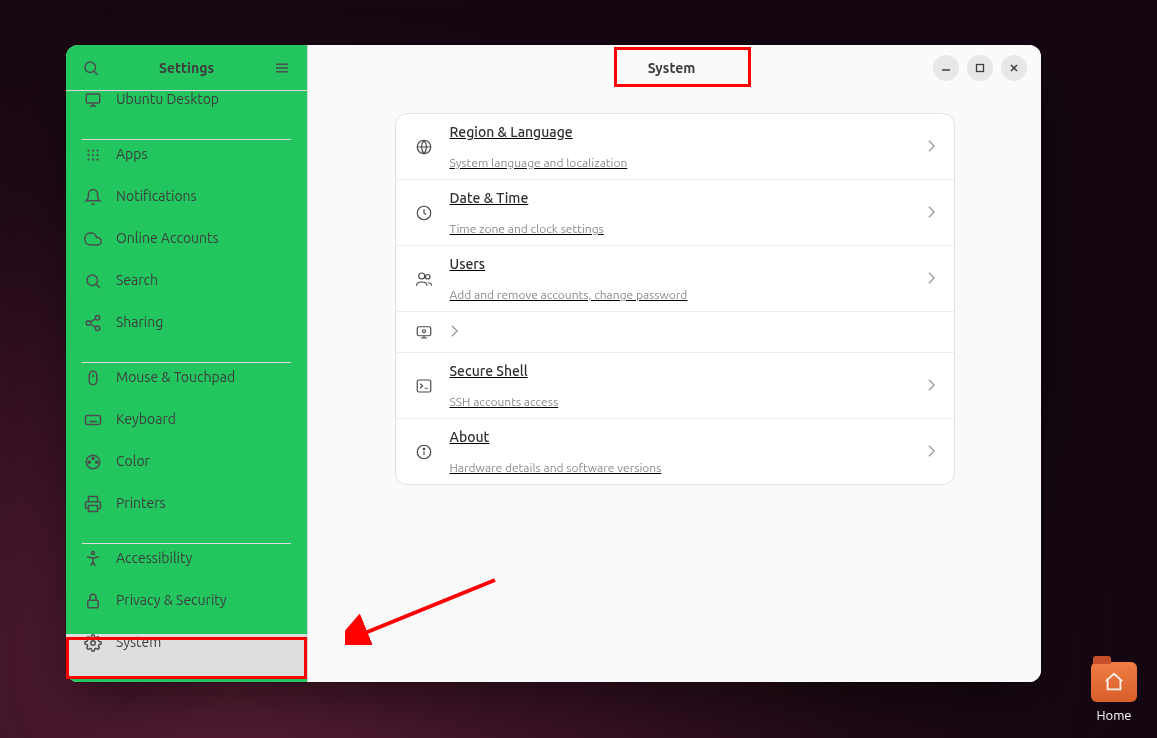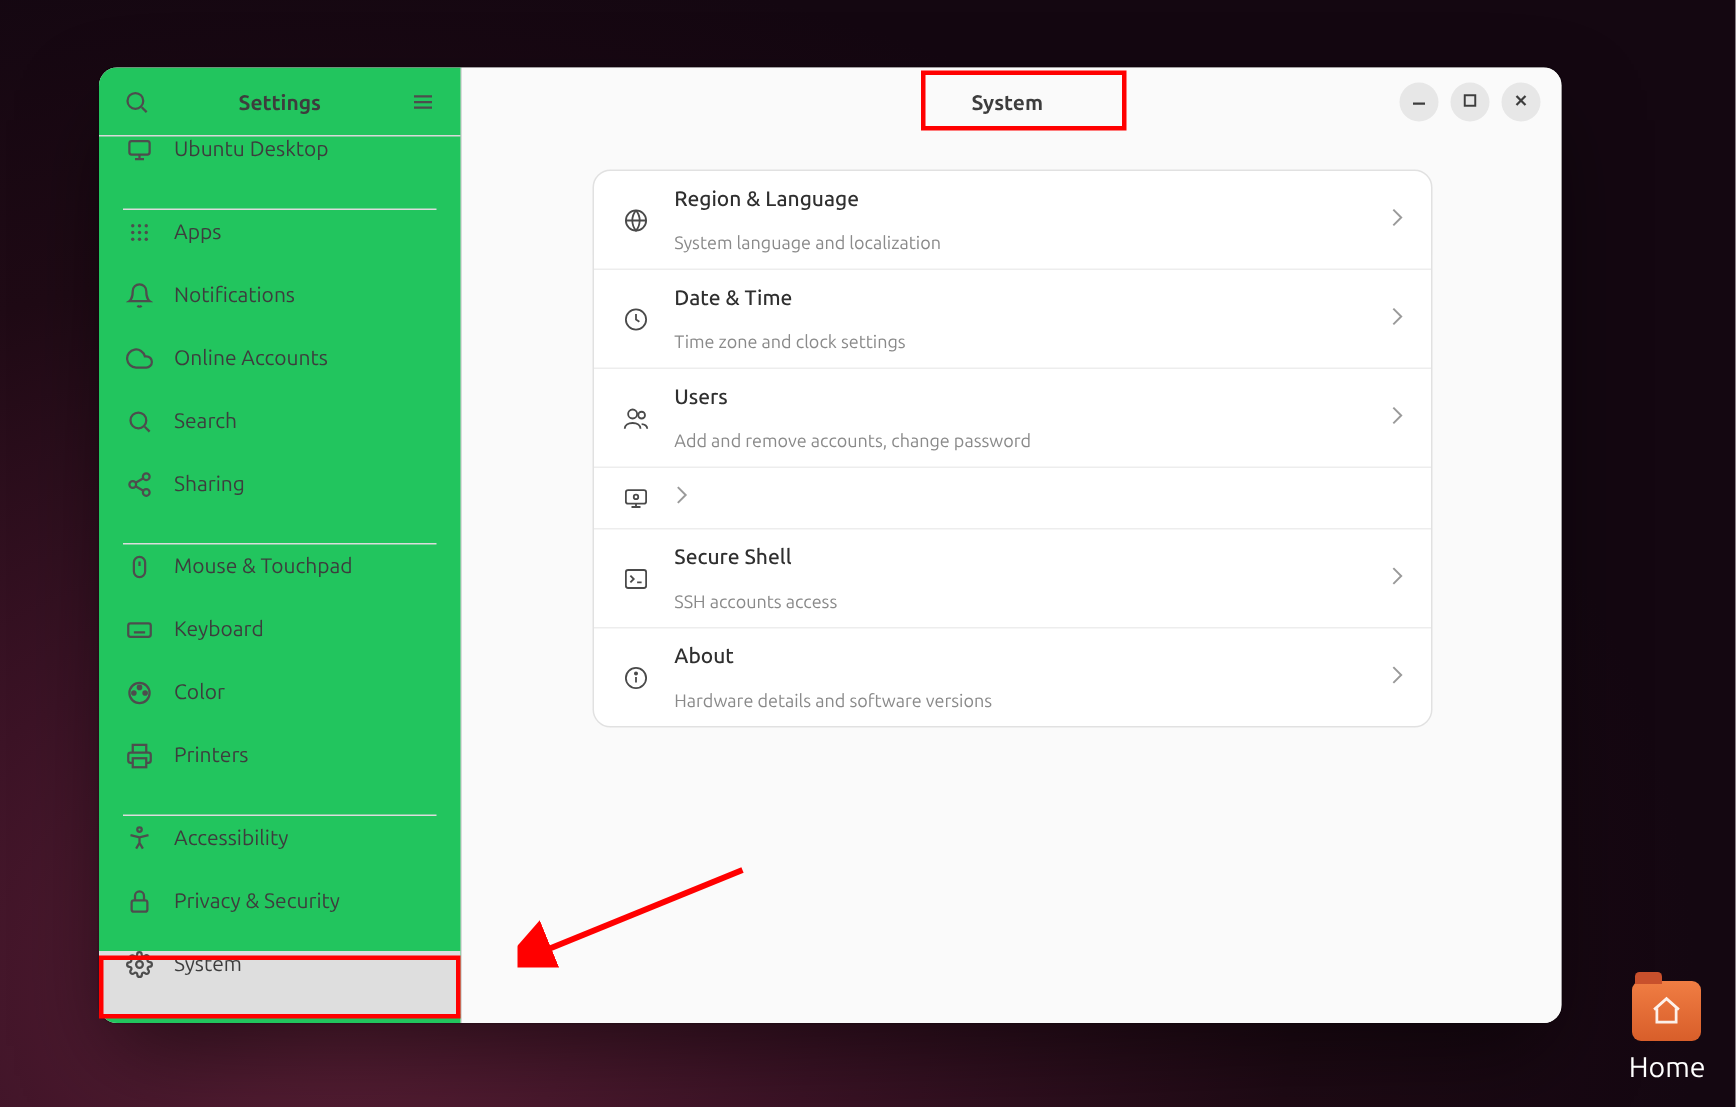--- a/index.html
+++ b/index.html
@@ -93,21 +93,21 @@
     width:26px; height:26px; border-radius:50%;
     background:#e7e7e7;
     display:flex; align-items:center; justify-content:center;
     cursor:pointer; color:#3d3d3d;
   }
   .win-btn svg { width:12px; height:12px; }
 
   .ct-body {
     flex:1; overflow:auto;
     padding: 22px 28px;
-    display:flex; justify-content:center;
+    display:flex; justify-content:center;text-decoration:underline;
   }
   .panel-list {
     width: 560px;
     border: 1px solid #e1e1e1;
     border-radius: 12px;
     background:#fff;
     height: fit-content;
     overflow:hidden;
   }
   .panel-row {
@@ -124,21 +124,21 @@
   .pr-title { font-size:14px; color:#2f2f2f; font-weight:500;}
   .pr-sub { font-size:12px; color:#8a8a8a; margin-top:16px;}
   .pr-chevron { color:#9a9a9a; }
   .pr-chevron svg { width:9px; height:14px; }
 
   
   .desk-icon {
     position:absolute;
     right:20px; bottom:16px;
     text-align:center;
-    color:#fff; font-size:19px;
+    color:#fff; font-size:13px;
     cursor:pointer;
   }
   .desk-icon .folder {
     width:46px; height:40px; margin:0 auto 6px;
     display:flex; align-items:center; justify-content:center;
     border-radius:6px;
     background:linear-gradient(#f07d43,#d85e2a);
     position:relative;
   }
   .desk-icon .folder::before{

